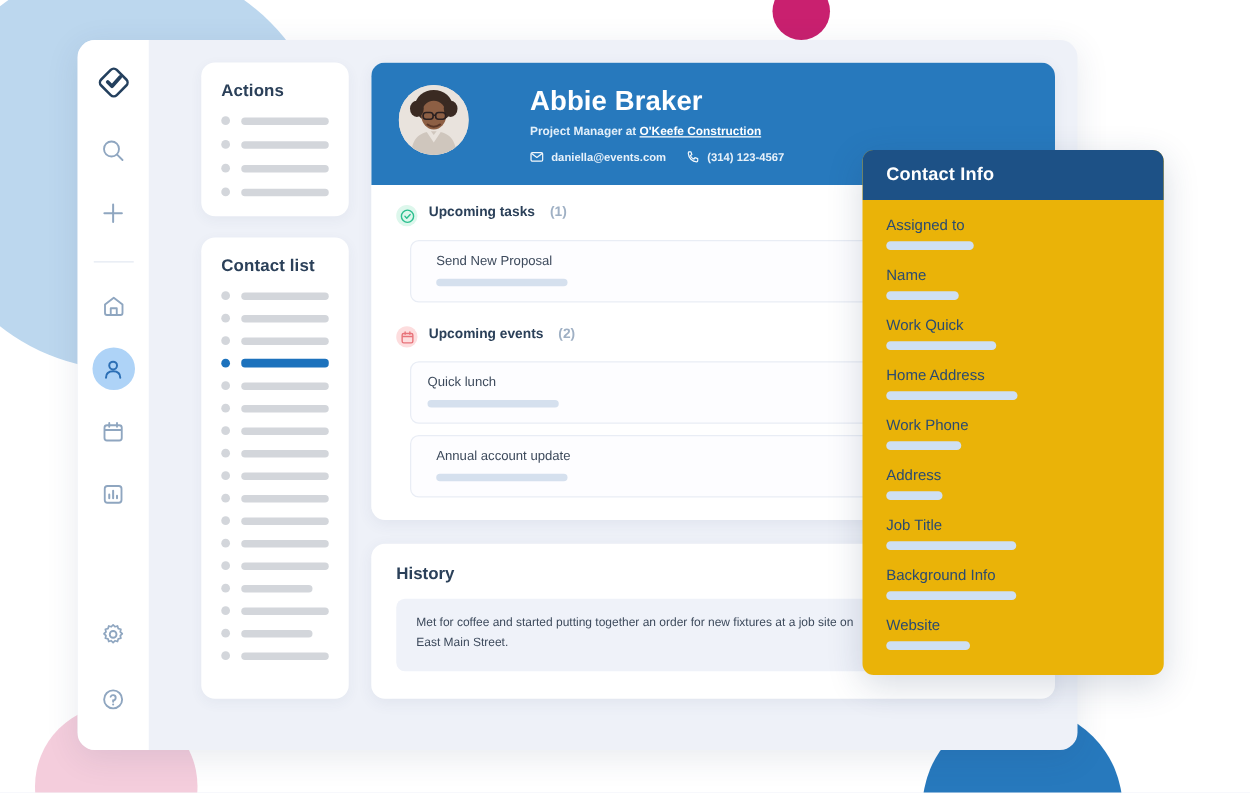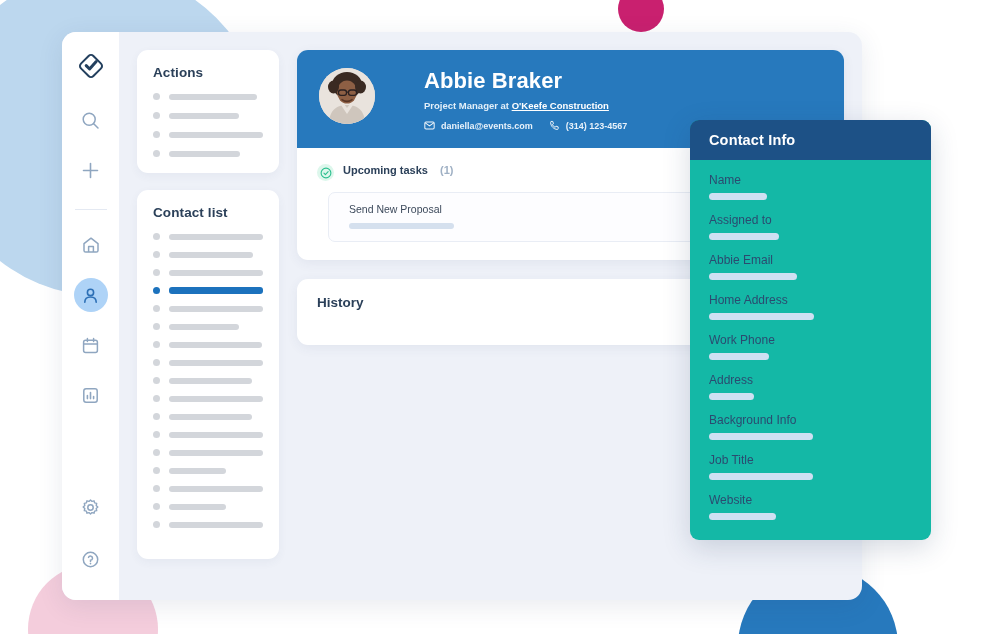--- a/index.html
+++ b/index.html
@@ -69,20 +69,21 @@
   
   #left-column {
     width: 160px; flex: 0 0 160px;
     padding: 18px 0 0 18px;
   }
   .panel {
     background: #ffffff;
     border-radius: 11px;
     box-shadow: 0 3px 10px rgba(50,70,110,0.055);
     padding: 15px 16px 16px 16px;
+    margin-left: 24px;
   }
   .panel-title {
     font-size: 13.5px; font-weight: 700; color: #2b4059;
     letter-spacing: 0.1px;
     margin-bottom: 13px;
   }
   #actions-panel { margin-bottom: 17px; }
   #contact-list-panel { padding-bottom: 20px; }
 
   .skel-row { display: flex; align-items: center; margin-bottom: 12px; }
@@ -177,21 +178,21 @@
     padding: 12px 16px 14px 16px;
     font-size: 9.6px; line-height: 1.65; color: #3d4a5c;
     max-width: 400px;
   }
 
   
   #contact-info-panel {
     position: absolute;
     left: 690px; top: 120px;
     width: 241px;
-    background: #14b8a6;
+    background: #eab308;
     border-radius: 9px;
     box-shadow: 0 8px 28px rgba(35,55,95,0.18);
     overflow: hidden;
   }
   #contact-info-header {
     background: #1d5186;
     padding: 12px 19px 12px 19px;
   }
   #contact-info-header .ci-title {
     font-size: 14.5px; color: #ffffff; font-weight: 600; letter-spacing: 0.15px;
@@ -445,66 +446,90 @@
             <span class="section-count">(1)</span>
           </div>
           <div id="tasks-items">
               <div class="item-box">
                 <div class="item-title">Send New Proposal</div>
                 <div class="item-skel"></div>
               </div>
             </div>
         </div>
 
+        <div id="events-section">
+          <div class="section-head">
+            <span class="section-badge" id="events-badge">
+              <svg width="12" height="12" viewBox="0 0 14 14" fill="none">
+                <rect x="2" y="3.2" width="10" height="8.8" rx="1.5" stroke="currentColor" stroke-width="1.3"></rect>
+                <path d="M2 6 H12" stroke="currentColor" stroke-width="1.3"></path>
+                <path d="M4.8 1.9 V4 M9.2 1.9 V4" stroke="currentColor" stroke-width="1.3" stroke-linecap="round"></path>
+              </svg>
+            </span>
+            <span class="section-title">Upcoming events</span>
+            <span class="section-count">(2)</span>
+          </div>
+          <div id="events-items">
+              <div class="item-box">
+                <div class="item-title">Quick lunch</div>
+                <div class="item-skel"></div>
+              </div>
+              <div class="item-box">
+                <div class="item-title">Annual account update</div>
+                <div class="item-skel"></div>
+              </div>
+            </div>
+        </div>
 
       </div>
     </section>
 
     <section id="history-card">
       <div id="history-title">History</div>
+      <div id="history-note">Met for coffee and started putting together an order for new fixtures at a job site on East Main Street.</div>
     </section>
 
   </main>
 </div>
 
 <aside id="contact-info-panel">
   <div id="contact-info-header">
     <div class="ci-title">Contact Info</div>
   </div>
   <div id="contact-info-fields">
       <div class="ci-field">
+        <div class="ci-label">Assigned to</div>
+        <div class="ci-bar" style="width: 70px;"></div>
+      </div>
+      <div class="ci-field">
         <div class="ci-label">Name</div>
         <div class="ci-bar" style="width: 58px;"></div>
       </div>
       <div class="ci-field">
-        <div class="ci-label">Assigned to</div>
-        <div class="ci-bar" style="width: 70px;"></div>
-      </div>
-      <div class="ci-field">
-        <div class="ci-label">Abbie Email</div>
+        <div class="ci-label">Work Quick</div>
         <div class="ci-bar" style="width: 88px;"></div>
       </div>
       <div class="ci-field">
         <div class="ci-label">Home Address</div>
         <div class="ci-bar" style="width: 105px;"></div>
       </div>
       <div class="ci-field">
         <div class="ci-label">Work Phone</div>
         <div class="ci-bar" style="width: 60px;"></div>
       </div>
       <div class="ci-field">
         <div class="ci-label">Address</div>
         <div class="ci-bar" style="width: 45px;"></div>
       </div>
       <div class="ci-field">
+        <div class="ci-label">Job Title</div>
+        <div class="ci-bar" style="width: 104px;"></div>
+      </div>
+      <div class="ci-field">
         <div class="ci-label">Background Info</div>
         <div class="ci-bar" style="width: 104px;"></div>
       </div>
       <div class="ci-field">
-        <div class="ci-label">Job Title</div>
-        <div class="ci-bar" style="width: 104px;"></div>
-      </div>
-      <div class="ci-field">
         <div class="ci-label">Website</div>
         <div class="ci-bar" style="width: 67px;"></div>
       </div>
     </div>
 </aside>
 
 </body></html>

